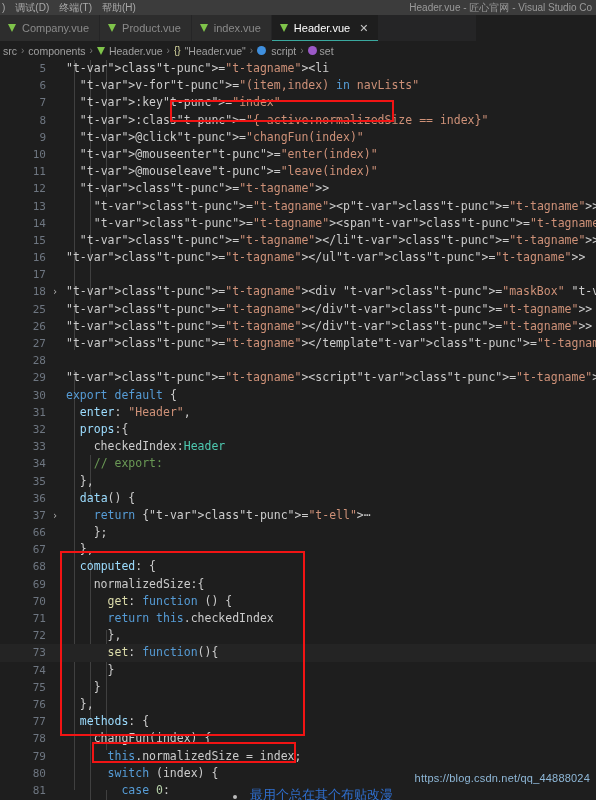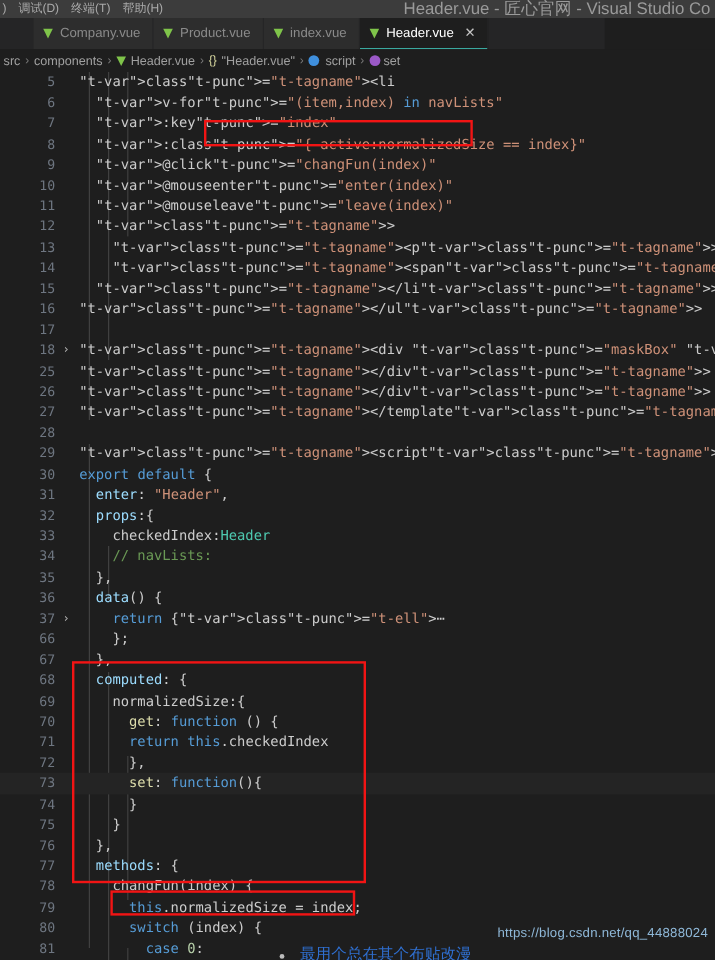--- a/index.html
+++ b/index.html
@@ -12,26 +12,26 @@
   
   .titlebar{
     position:absolute;left:0;top:0;width:596px;height:15px;
     background:#3c3c3c;display:flex;align-items:center;
     font-size:10px;color:#b4b4b4;overflow:hidden;
   }
   .menu{display:flex;align-items:center;gap:10px;padding-left:2px;white-space:nowrap;}
   .menu span{font-size:10px;color:#a9a9a9;line-height:15px;}
   .win-title{
     position:absolute;right:4px;top:0;line-height:15px;
-    font-size:14px;color:#9a9a9a;white-space:nowrap;
+    font-size:10px;color:#9a9a9a;white-space:nowrap;
   }
   
   .tabbar{
     position:absolute;left:0;top:15px;width:476px;height:26px;
-    background:#252526;display:flex;align-items:stretch;padding-left:28px;
+    background:#252526;display:flex;align-items:stretch;
   }
   .tab{
     display:flex;align-items:center;gap:5px;
     padding:0 10px 0 8px;height:26px;box-sizing:border-box;
     font-size:11px;color:#8a8a8a;background:#2d2d2d;
     border-right:1px solid #252526;white-space:nowrap;position:relative;
   }
   .tab.active{background:#1e1e1e;color:#ffffff;}
   .tab.active:after{
     content:"";position:absolute;left:0;right:0;bottom:0;height:1px;background:#3aa99f;
@@ -193,21 +193,21 @@
       <div class="row"><span class="ln">18</span><span class="fold">›</span><span class="code"><span <span="" class="&lt;span">"t-var"</span>&gt;class<span class="&lt;span">"t-punc"</span>&gt;=<span class="t-str">"t-tagname"</span>&gt;&lt;div <span class="&lt;span">"t-var"</span>&gt;class<span class="&lt;span">"t-punc"</span>&gt;=<span class="t-str">"maskBox"</span> <span class="&lt;span">"t-var"</span>&gt;v-show&gt;=&gt;class&gt;=&gt;&gt;&gt;class&gt;=&gt;⋯</span></div>
       <div class="row"><span class="ln">25</span><span class="fold"></span><span class="code"><span <span="" class="&lt;span">"t-var"</span>&gt;class<span class="&lt;span">"t-punc"</span>&gt;=<span class="t-str">"t-tagname"</span>&gt;&lt;/div<span <span="" class="&lt;span">"t-var"</span>&gt;class<span class="&lt;span">"t-punc"</span>&gt;=<span class="t-str">"t-tagname"</span>&gt;&gt;</span></div>
       <div class="row"><span class="ln">26</span><span class="fold"></span><span class="code"><span <span="" class="&lt;span">"t-var"</span>&gt;class<span class="&lt;span">"t-punc"</span>&gt;=<span class="t-str">"t-tagname"</span>&gt;&lt;/div<span <span="" class="&lt;span">"t-var"</span>&gt;class<span class="&lt;span">"t-punc"</span>&gt;=<span class="t-str">"t-tagname"</span>&gt;&gt;</span></div>
       <div class="row"><span class="ln">27</span><span class="fold"></span><span class="code"><span <span="" class="&lt;span">"t-var"</span>&gt;class<span class="&lt;span">"t-punc"</span>&gt;=<span class="t-str">"t-tagname"</span>&gt;&lt;/template<span <span="" class="&lt;span">"t-var"</span>&gt;class<span class="&lt;span">"t-punc"</span>&gt;=<span class="t-str">"t-tagname"</span>&gt;&gt;</span></div>
       <div class="row"><span class="ln">28</span><span class="fold"></span><span class="code"></span></div>
       <div class="row"><span class="ln">29</span><span class="fold"></span><span class="code"><span <span="" class="&lt;span">"t-var"</span>&gt;class<span class="&lt;span">"t-punc"</span>&gt;=<span class="t-str">"t-tagname"</span>&gt;&lt;script<span <span="" class="&lt;span">"t-var"</span>&gt;class<span class="&lt;span">"t-punc"</span>&gt;=<span class="t-str">"t-tagname"</span>&gt;&gt;</span></div>
       <div class="row"><span class="ln">30</span><span class="fold"></span><span class="code"><span class="t-kw2">export</span> <span class="t-kw2">default</span> {</span></div>
       <div class="row"><span class="ln">31</span><span class="fold"></span><span class="code">  <span class="t-var">enter</span>: <span class="t-str">"Header"</span>,</span></div>
       <div class="row"><span class="ln">32</span><span class="fold"></span><span class="code">  <span class="t-var">props</span>:{</span></div>
       <div class="row"><span class="ln">33</span><span class="fold"></span><span class="code">    checkedIndex:<span class="t-type">Header</span></span></div>
-      <div class="row"><span class="ln">34</span><span class="fold"></span><span class="code">    <span class="t-com">// navLists:</span></span></div>
+      <div class="row"><span class="ln">34</span><span class="fold"></span><span class="code">    <span class="t-com">// export:</span></span></div>
       <div class="row"><span class="ln">35</span><span class="fold"></span><span class="code">  },</span></div>
       <div class="row"><span class="ln">36</span><span class="fold"></span><span class="code">  <span class="t-var">data</span>() {</span></div>
       <div class="row"><span class="ln">37</span><span class="fold">›</span><span class="code">    <span class="t-kw2">return</span> {<span <span="" class="&lt;span">"t-var"</span>&gt;class<span class="&lt;span">"t-punc"</span>&gt;=<span class="t-str">"t-ell"</span>&gt;⋯</span></div>
       <div class="row"><span class="ln">66</span><span class="fold"></span><span class="code">    };</span></div>
       <div class="row"><span class="ln">67</span><span class="fold"></span><span class="code">  },</span></div>
       <div class="row"><span class="ln">68</span><span class="fold"></span><span class="code">  <span class="t-var">computed</span>: {</span></div>
       <div class="row"><span class="ln">69</span><span class="fold"></span><span class="code">    normalizedSize:{</span></div>
       <div class="row"><span class="ln">70</span><span class="fold"></span><span class="code">      <span class="t-fn">get</span>: <span class="t-kw2">function</span> () {</span></div>
       <div class="row"><span class="ln">71</span><span class="fold"></span><span class="code">      <span class="t-kw2">return</span> <span class="t-kw2">this</span>.checkedIndex</span></div>
       <div class="row"><span class="ln">72</span><span class="fold"></span><span class="code">      },</span></div>

